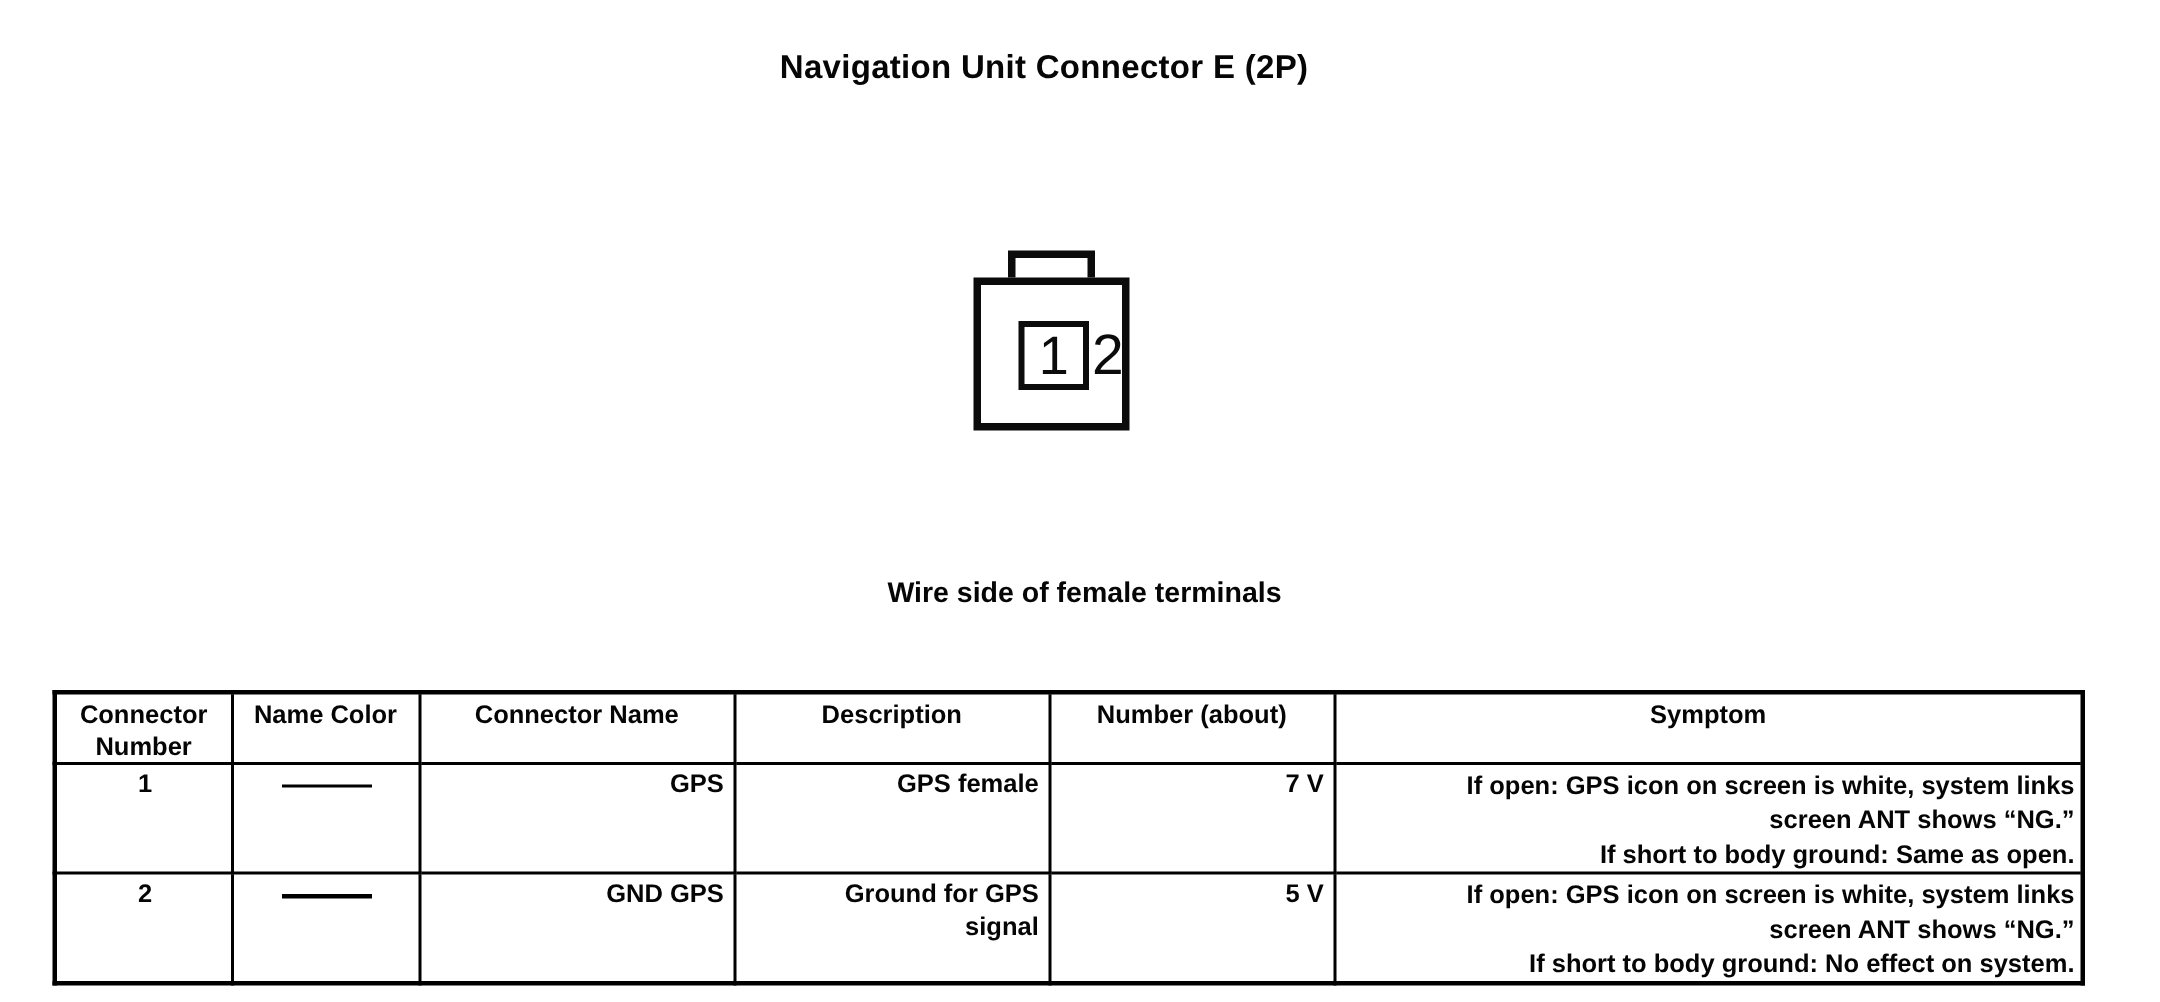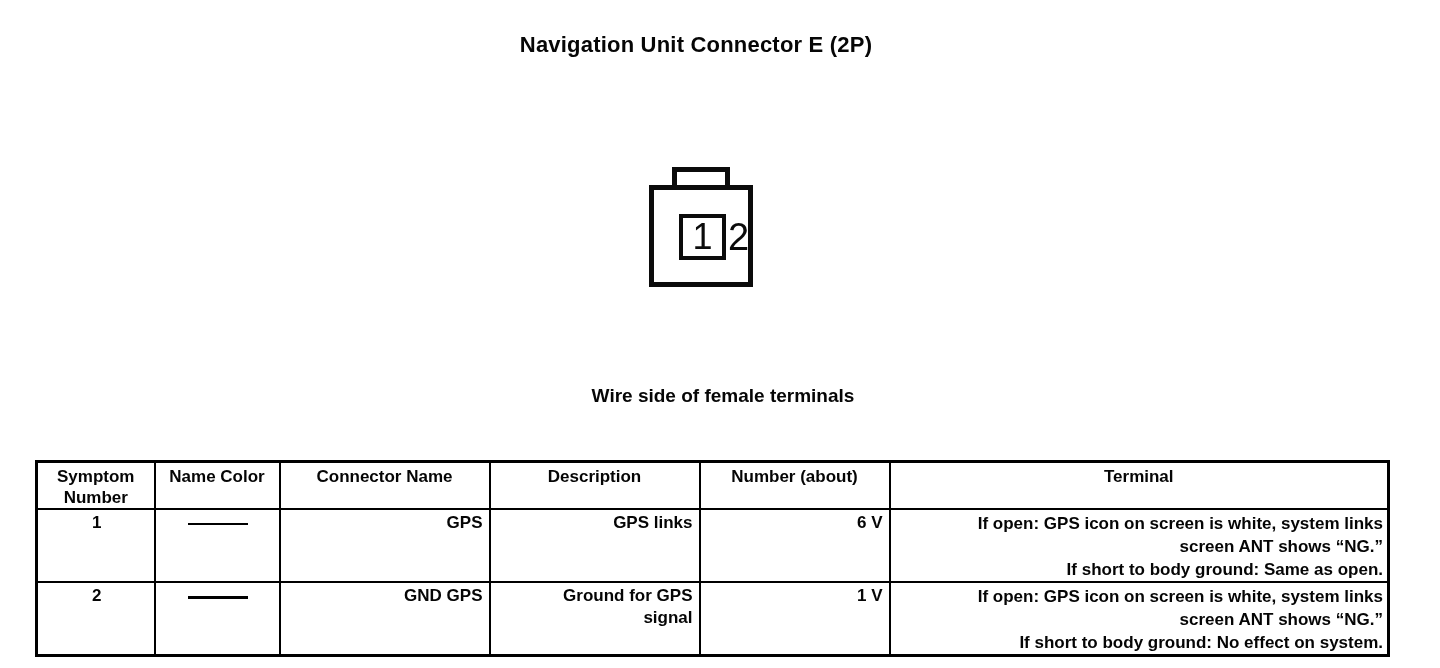--- a/index.html
+++ b/index.html
@@ -89,51 +89,51 @@
     <colgroup>
       <col style="width:118px">
       <col style="width:125px">
       <col style="width:210px">
       <col style="width:210px">
       <col style="width:190px">
       <col style="width:499px">
     </colgroup>
     <thead>
       <tr>
-        <th>Symptom
+        <th>Connector
 Number</th>
         <th>Name Color</th>
         <th>Connector Name</th>
         <th>Description</th>
         <th>Number (about)</th>
-        <th>Terminal</th>
+        <th>Symptom</th>
       </tr>
     </thead>
     <tbody>
       <tr class="r1">
         <td class="c-num">1</td>
         <td>
           <div class="dash"></div>
         </td>
         <td>GPS</td>
-        <td class="pre">GPS links</td>
-        <td>6 V</td>
+        <td class="pre">GPS female</td>
+        <td>7 V</td>
         <td class="pre c-sym">If open: GPS icon on screen is white, system links
 screen ANT shows “NG.”
 If short to body ground: Same as open.</td>
       </tr>
       <tr class="r2">
         <td class="c-num">2</td>
         <td>
           <div class="dash"></div>
         </td>
         <td>GND GPS</td>
         <td class="pre">Ground for GPS
 signal</td>
-        <td>1 V</td>
+        <td>5 V</td>
         <td class="pre c-sym">If open: GPS icon on screen is white, system links
 screen ANT shows “NG.”
 If short to body ground: No effect on system.</td>
       </tr>
     </tbody>
   </table>
 
 </div>
 
 </body></html>

